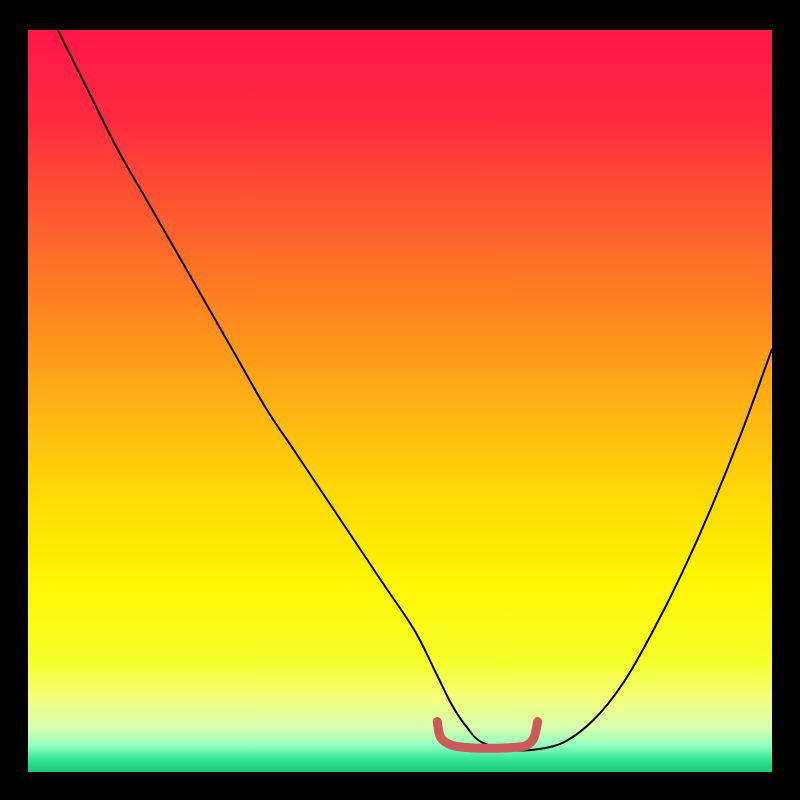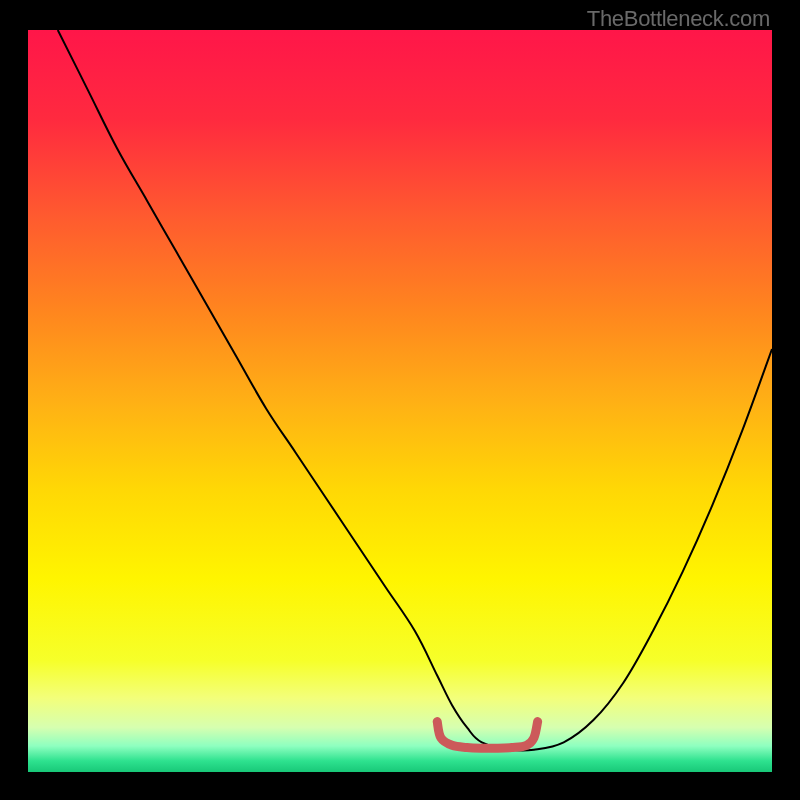--- a/index.html
+++ b/index.html
@@ -40,21 +40,20 @@
     font-size: 22px;
     font-weight: 500;
     color: #696969;
     letter-spacing: -0.3px;
   }
 </style>
 </head>
 <body>
 
 <div class="chart-container">
-  <div class="watermark">TheBottleneck.com</div>
   <div class="plot-area">
     <svg class="gradient-bg" viewBox="0 0 744 742" preserveAspectRatio="none">
       <defs>
         <linearGradient id="bgGrad" x1="0" y1="0" x2="0" y2="1">
             <stop offset="0.00%" stop-color="#ff1649"></stop>
             <stop offset="12.00%" stop-color="#ff2a3f"></stop>
             <stop offset="25.00%" stop-color="#ff5a2f"></stop>
             <stop offset="38.00%" stop-color="#ff861e"></stop>
             <stop offset="50.00%" stop-color="#ffb015"></stop>
             <stop offset="62.00%" stop-color="#ffd805"></stop>

